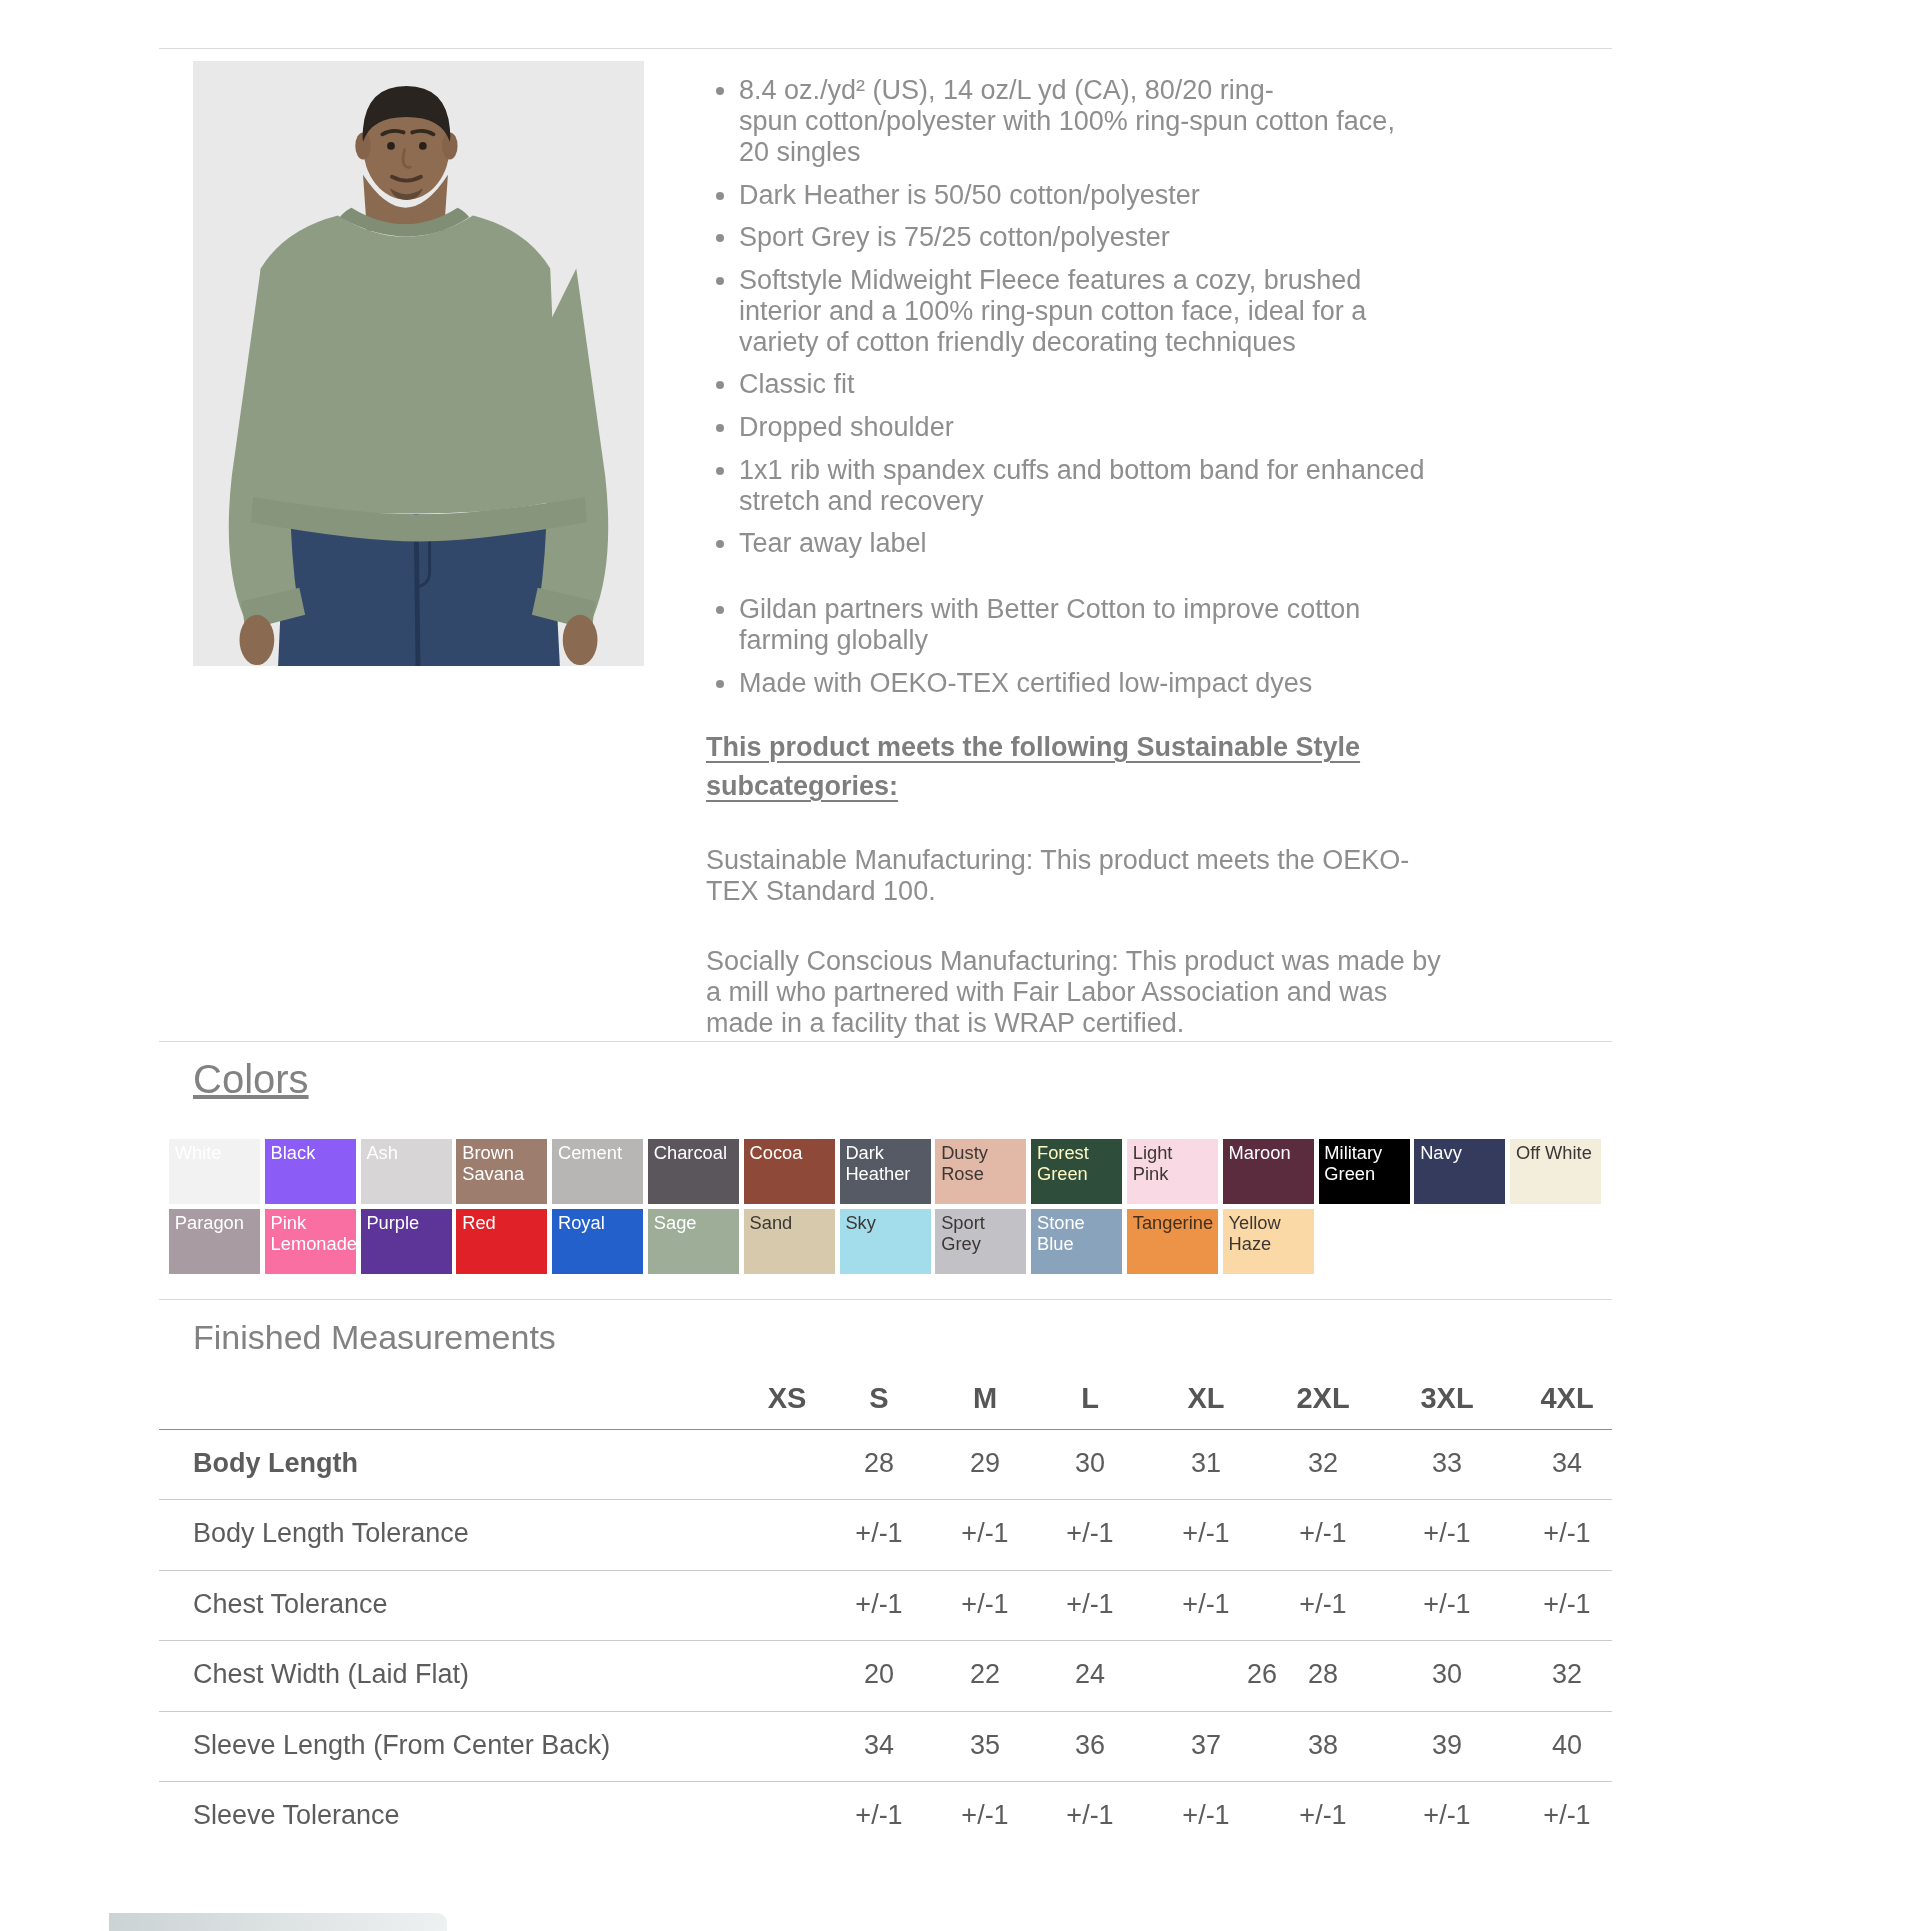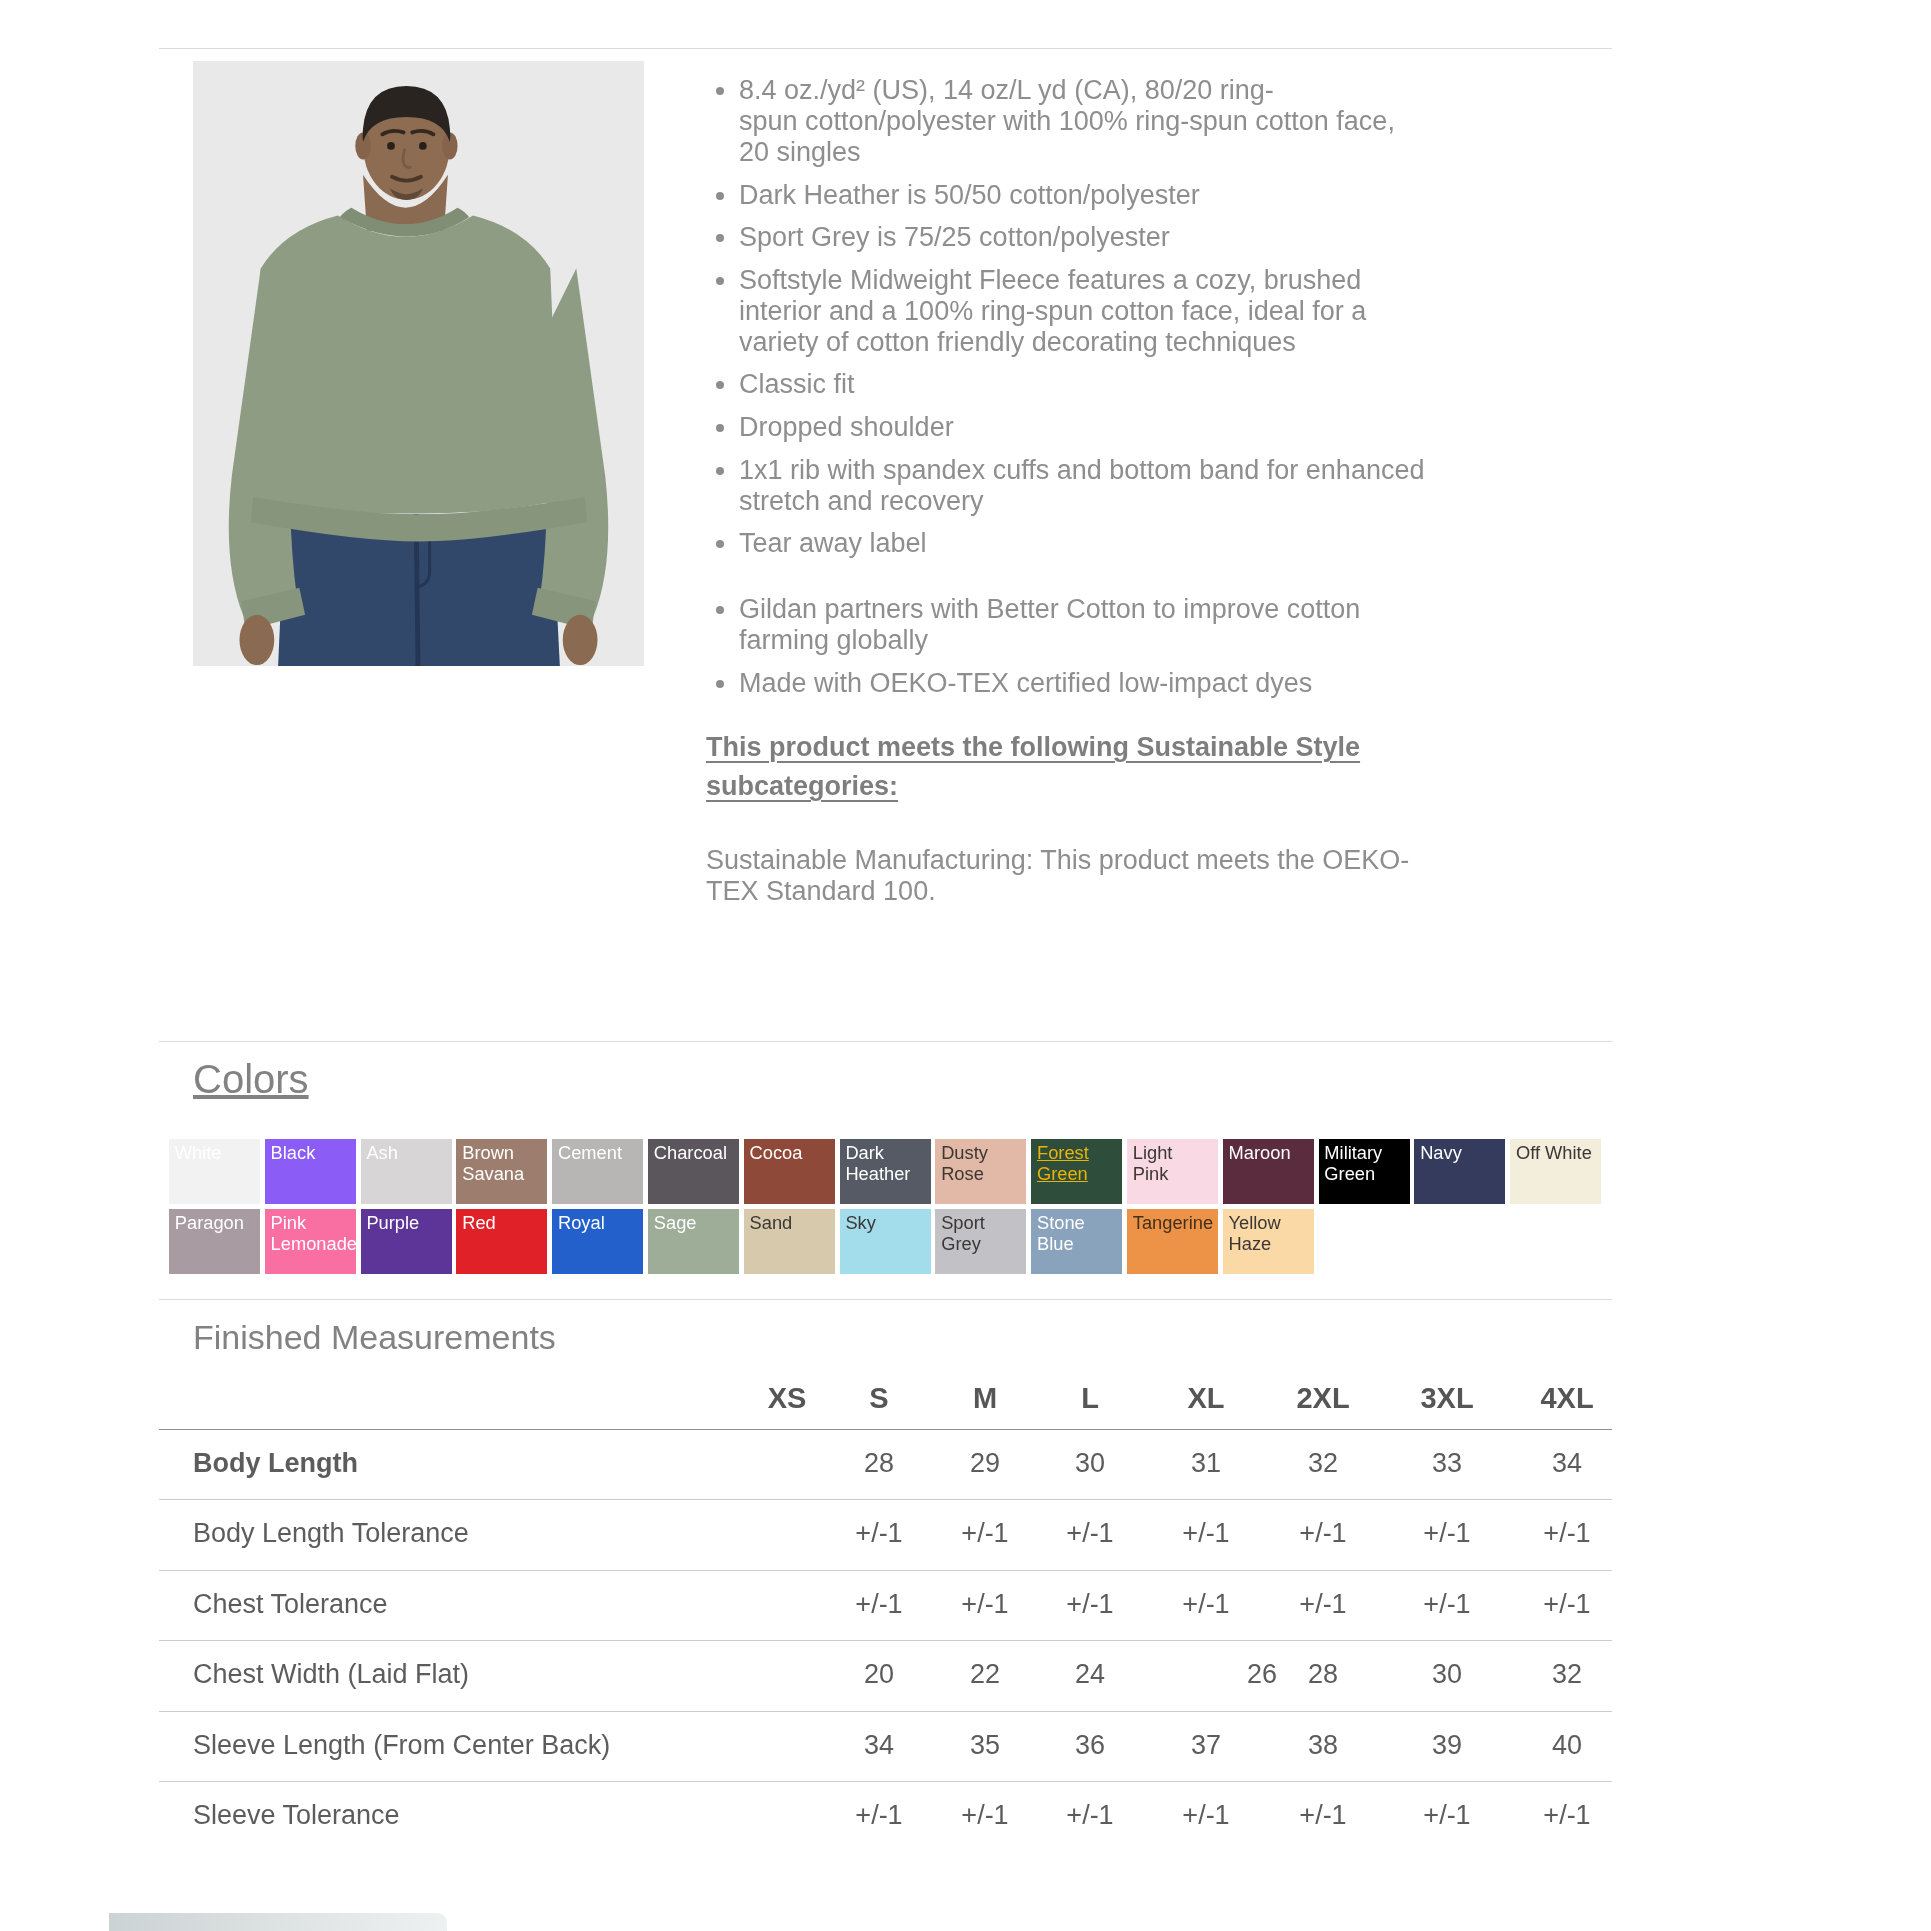--- a/index.html
+++ b/index.html
@@ -114,35 +114,38 @@
       </ul>
     <ul id="bullets-secondary" class="secondary">
         <li>Gildan partners with Better Cotton to improve cotton
 farming globally</li>
         <li>Made with OEKO-TEX certified low-impact dyes</li>
       </ul>
     <h3>This product meets the following Sustainable Style
 subcategories:</h3>
     <p>Sustainable Manufacturing: This product meets the OEKO-
 TEX Standard 100.</p>
+    <p>Socially Conscious Manufacturing: This product was made by
+a mill who partnered with Fair Labor Association and was
+made in a facility that is WRAP certified.</p>
   </section>
 
   <div class="rule rule-colors"></div>
   <h2 class="colors-heading">Colors</h2>
   <div class="swatches" id="swatch-grid">
       <div class="swatch" style="background: rgb(242, 242, 242);"><span style="color: rgb(255, 255, 255);">White</span></div>
       <div class="swatch" style="background: #8b5cf6;"><span style="color: rgb(255, 255, 255);">Black</span></div>
       <div class="swatch" style="background: rgb(216, 213, 214);"><span style="color: rgb(255, 255, 255);">Ash</span></div>
       <div class="swatch" style="background: rgb(156, 125, 110);"><span style="color: rgb(255, 255, 255);">Brown Savana</span></div>
       <div class="swatch" style="background: rgb(183, 182, 180);"><span style="color: rgb(255, 255, 255);">Cement</span></div>
       <div class="swatch" style="background: rgb(91, 85, 92);"><span style="color: rgb(255, 255, 255);">Charcoal</span></div>
       <div class="swatch" style="background: rgb(142, 73, 56);"><span style="color: rgb(255, 255, 255);">Cocoa</span></div>
       <div class="swatch" style="background: rgb(85, 90, 100);"><span style="color: rgb(255, 255, 255);">Dark Heather</span></div>
       <div class="swatch" style="background: rgb(226, 185, 166);"><span style="color: rgb(60, 55, 52);">Dusty Rose</span></div>
-      <div class="swatch" style="background: rgb(46, 77, 58);"><span style="color: #eab308; text-decoration: underline;">Forest Green</span></div>
+      <div class="swatch" style="background: rgb(46, 77, 58);"><span style="color: #fef9c3;">Forest Green</span></div>
       <div class="swatch" style="background: rgb(249, 217, 227);"><span style="color: rgb(60, 55, 52);">Light Pink</span></div>
       <div class="swatch" style="background: rgb(90, 44, 62);"><span style="color: rgb(255, 255, 255);">Maroon</span></div>
       <div class="swatch" style="background: #000000;"><span style="color: rgb(255, 255, 255);">Military Green</span></div>
       <div class="swatch" style="background: rgb(52, 59, 92);"><span style="color: rgb(255, 255, 255);">Navy</span></div>
       <div class="swatch" style="background: rgb(243, 237, 220);"><span style="color: rgb(60, 55, 52);">Off White</span></div>
       <div class="swatch" style="background: rgb(169, 155, 162);"><span style="color: rgb(255, 255, 255);">Paragon</span></div>
       <div class="swatch" style="background: rgb(249, 111, 162);"><span style="color: rgb(255, 255, 255);">Pink Lemonade</span></div>
       <div class="swatch" style="background: rgb(93, 53, 152);"><span style="color: rgb(255, 255, 255);">Purple</span></div>
       <div class="swatch" style="background: rgb(224, 33, 39);"><span style="color: rgb(255, 255, 255);">Red</span></div>
       <div class="swatch" style="background: rgb(35, 96, 203);"><span style="color: rgb(255, 255, 255);">Royal</span></div>

